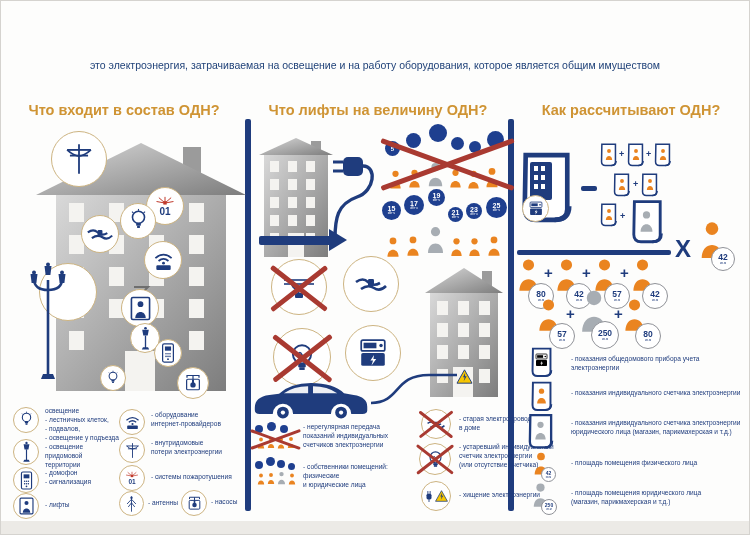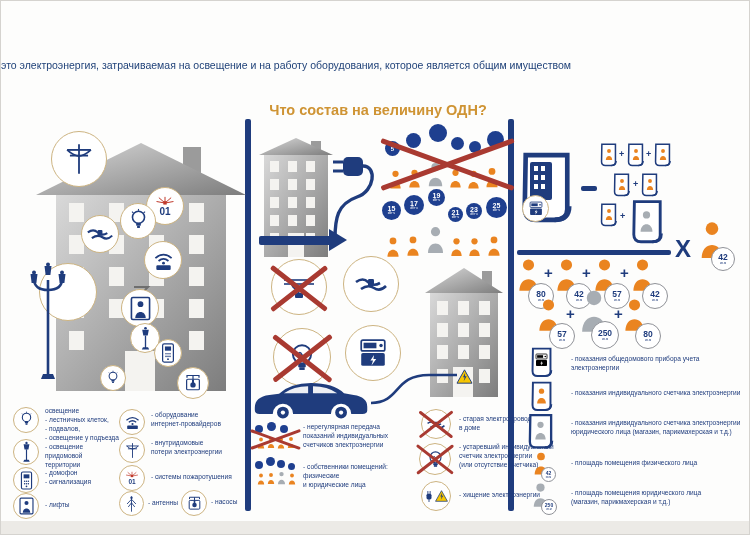--- a/index.html
+++ b/index.html
@@ -1,21 +1,21 @@
 <!DOCTYPE html>
 <html><head>
 <meta charset="utf-8">
 <style>
   html,body{margin:0;padding:0;background:#e9e7e3;font-family:"Liberation Sans",sans-serif;}
   #page{position:relative;width:750px;height:535px;background:#fdfdfc;border:1px solid #d5d3cf;box-sizing:border-box;overflow:hidden;}
   .abs{position:absolute;}
   .ttl-blue{color:#1f4178;}
   .ttl-orange{color:#e8891d;}
   #main-title{top:22px;left:0;width:100%;text-align:center;font-size:25px;font-weight:bold;letter-spacing:.2px;}
-  #subtitle{top:58px;left:0;width:100%;font-size:10.5px;color:#1f4178;}
+  #subtitle{top:58px;left:0;width:100%;text-align:center;font-size:10.5px;color:#1f4178;}
   .col-title{font-weight:bold;font-size:14.5px;color:#cf9434;text-align:center;}
   .divider{width:6px;background:#1f3c7d;border-radius:2px;}
   .circle{background:#fff;border:1.6px solid #cdb482;border-radius:50%;display:flex;align-items:center;justify-content:center;box-sizing:border-box;position:absolute;}
   .ic{color:#1f3c7d;display:block;}
   .ltext{font-size:6.6px;line-height:1.35;color:#1f3c7d;white-space:pre-line;}
   .bubble{position:absolute;background:#1e3f8f;border-radius:50%;color:#fff;display:flex;flex-direction:column;align-items:center;justify-content:center;line-height:1;}
   .bubble .n{font-weight:bold;font-size:7px;}
   .bubble .u{font-size:3.2px;}
   .bubble.sm .n{font-size:6px;}
   .badge{position:absolute;background:#fff;border:1.2px solid #909298;border-radius:50%;color:#1f3c7d;display:flex;flex-direction:column;align-items:center;justify-content:center;line-height:1;box-sizing:border-box;}
@@ -215,20 +215,21 @@
 </svg>
 
 <div id="page">
 
   <div class="abs" id="subtitle">это электроэнергия, затрачиваемая на освещение и на работу оборудования, которое является общим имуществом</div>
 
   <div class="abs divider" style="left:244px;top:118px;height:392px"></div>
   <div class="abs divider" style="left:507px;top:118px;height:392px"></div>
   <div class="abs" style="left:0;bottom:0;width:100%;height:13px;background:#eceae6"></div>
 
+  <div class="abs col-title" style="left:6px;top:101px;width:234px">Что входит в состав ОДН?</div>
 
   <svg class="abs" style="left:32px;top:136px" width="216" height="260">
     <rect x="150" y="10" width="18" height="48" fill="#9b9b9b"></rect>
     <polygon points="3,58 108,6 213,58" fill="url(#g1)"></polygon>
     <rect x="23" y="58" width="170" height="196" fill="url(#g1)"></rect>
     <g fill="#f4f3f0">
       <rect x="36" y="66" width="15" height="19"></rect>
         <rect x="76" y="66" width="15" height="19"></rect>
         <rect x="116" y="66" width="15" height="19"></rect>
         <rect x="156" y="66" width="15" height="19"></rect>
@@ -363,21 +364,21 @@
       </svg>
     </div>
   <div class="abs ltext" style="left:147px;top:498px;width:34px">- антенны</div>
   <div class="circle" style="left:180px;top:489px;width:26px;height:26px">
       <svg class="ic" width="15" height="17">
         <use href="#pump"></use>
       </svg>
     </div>
   <div class="abs ltext" style="left:210px;top:497px;width:34px">- насосы</div>
 
-  <div class="abs col-title" style="left:250px;top:101px;width:254px">Что состав на величину ОДН?</div>
+  <div class="abs col-title" style="left:250px;top:101px;width:254px">Что лифты на величину ОДН?</div>
 
   <svg class="abs" style="left:256px;top:134px" width="78" height="124">
     <rect x="54" y="6" width="10" height="14" fill="#9b9b9b"></rect>
     <polygon points="2,20 39,3 76,20" fill="url(#g1)"></polygon>
     <rect x="7" y="20" width="64" height="102" fill="url(#g1)"></rect>
     <g fill="#f4f3f0">
       <rect x="13" y="26" width="9" height="11"></rect>
         <rect x="31" y="26" width="9" height="11"></rect>
         <rect x="49" y="26" width="9" height="11"></rect>
       <rect x="13" y="44" width="9" height="11"></rect>
@@ -605,20 +606,21 @@
   <div class="circle" style="left:420px;top:480px;width:30px;height:30px">
       <svg class="ic" width="10" height="15" style="margin-right:1px">
         <use href="#plug"></use>
       </svg>
       <svg width="13" height="12">
         <use href="#warn"></use>
       </svg>
     </div>
   <div class="abs ltext" style="left:458px;top:490px;width:110px">- хищение электроэнергии</div>
 
+  <div class="abs col-title" style="left:513px;top:101px;width:234px">Как рассчитывают ОДН?</div>
 
   <svg class="abs navytxt" style="left:516px;top:150px;color:#1f3c7d" width="58" height="74">
       <use href="#receipt"></use>
     </svg>
   <svg class="abs" style="left:528px;top:160px" width="24" height="40">
       <rect x="1" y="1" width="22" height="38" rx="2" fill="#1f3c7d"></rect>
       <g fill="#fff">
         <rect x="5" y="5" width="4" height="5"></rect>
         <rect x="12" y="5" width="4" height="5"></rect>
         <rect x="5" y="14" width="4" height="5"></rect>

